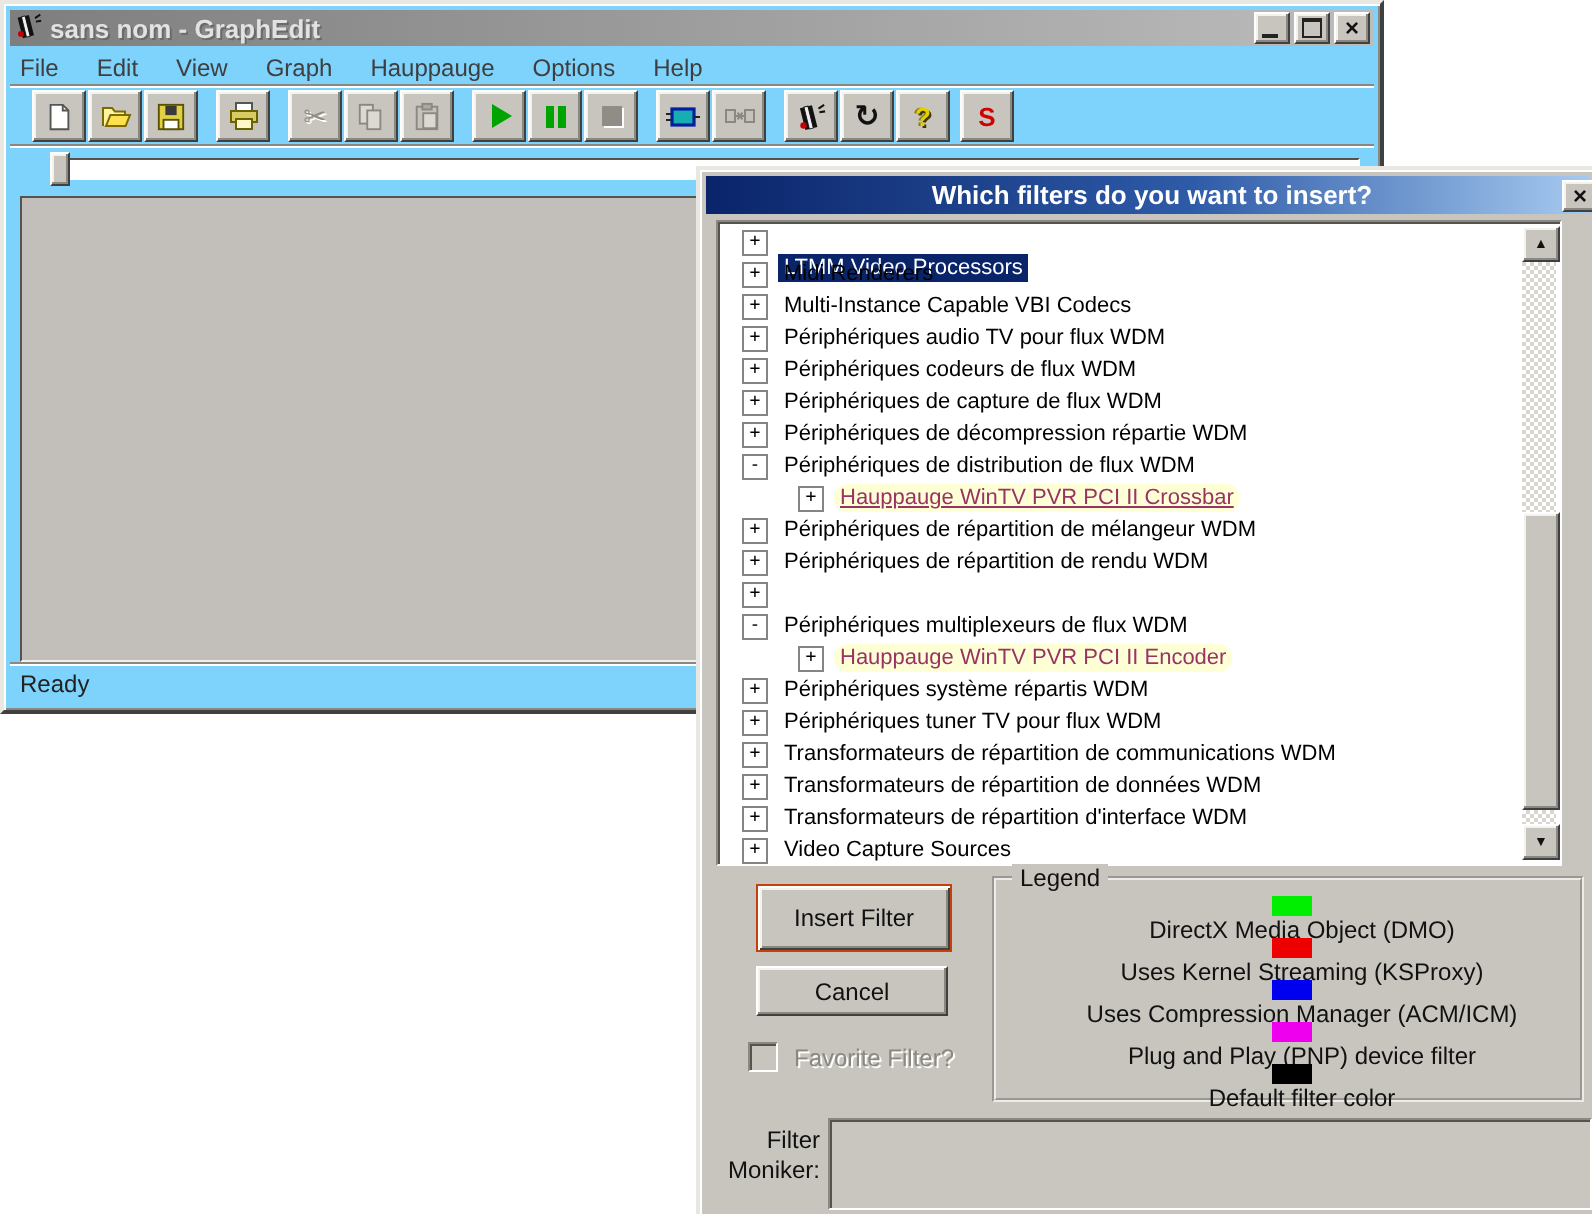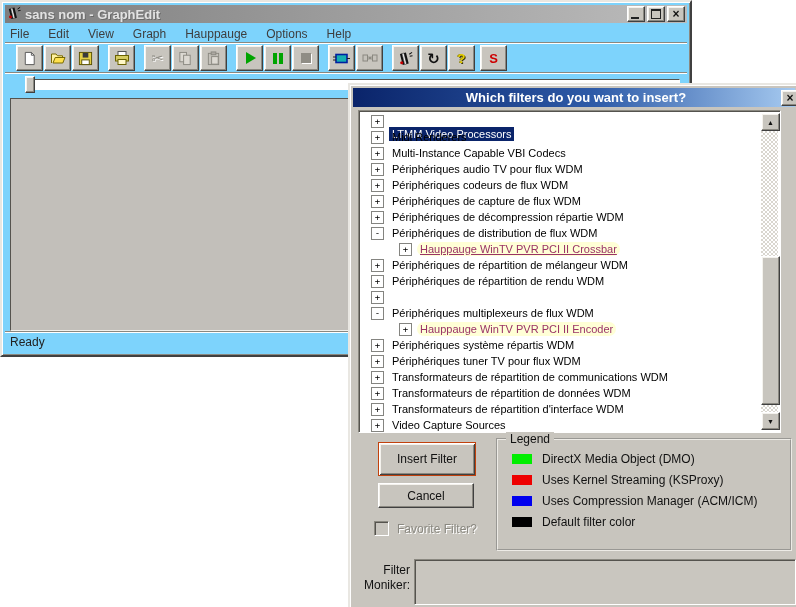--- a/index.html
+++ b/index.html
@@ -93,21 +93,21 @@
   #cancel-btn{position:absolute;left:28px;top:398px;width:94px;height:23px;
      display:flex;align-items:center;justify-content:center;font-size:12px;color:#111;}
   #fav-check-row{position:absolute;left:24px;top:436px;display:flex;align-items:center;gap:8px;}
   #fav-checkbox{width:13px;height:13px;background:#C8C5BE;
      border:1px solid;border-color:#8A8880 #FFFFFF #FFFFFF #8A8880;box-shadow:inset 1px 1px 0 #55534E;}
   #fav-check-label{font-size:12px;color:#8A8880;text-shadow:1px 1px 0 #FFF;}
 
   #legend-group{position:absolute;left:146px;top:353px;width:292px;height:109px;
      border:2px groove #EDEBE6;}
   #legend-title{position:absolute;top:-8px;left:8px;background:#C8C5BE;padding:0 4px;font-size:12px;color:#111;}
-  .legend-row{display:flex;align-items:center;height:21px;margin-left:14px;}
+  .legend-row{display:flex;align-items:center;height:21px;margin-left:14px;flex-direction:column;}
   #legend-rows{padding-top:8px;}
   .swatch{width:20px;height:10px;margin-right:10px;flex:none;}
   .legend-label{font-size:12px;color:#111;}
 
   #moniker-label{position:absolute;left:6px;top:478px;width:54px;text-align:right;
      font-size:12px;color:#111;line-height:15px;}
   #moniker-box{position:absolute;left:64px;top:474px;width:372px;height:40px;background:#C9C6BF;
      border:1px solid;border-color:#8A8880 #FFFFFF #FFFFFF #8A8880;box-shadow:inset 1px 1px 0 #55534E;
      font-size:12px;color:#111;padding:2px 4px;font-family:"Liberation Sans",sans-serif;outline:none;}
 </style>
@@ -378,20 +378,24 @@
           </div>
         <div class="legend-row">
             <span class="swatch" style="background-color: rgb(238, 0, 0);"></span>
             <span class="legend-label">Uses Kernel Streaming (KSProxy)</span>
           </div>
         <div class="legend-row">
             <span class="swatch" style="background-color: rgb(0, 0, 238);"></span>
             <span class="legend-label">Uses Compression Manager (ACM/ICM)</span>
           </div>
         <div class="legend-row">
+            <span class="swatch" style="background-color: rgb(238, 0, 238);"></span>
+            <span class="legend-label">Plug and Play (PNP) device filter</span>
+          </div>
+        <div class="legend-row">
             <span class="swatch" style="background-color: rgb(0, 0, 0);"></span>
             <span class="legend-label">Default filter color</span>
           </div>
       </div>
     </div>
 
     <div id="moniker-label">Filter Moniker:</div>
     <input id="moniker-box" value="" style="">
   </div>
 

